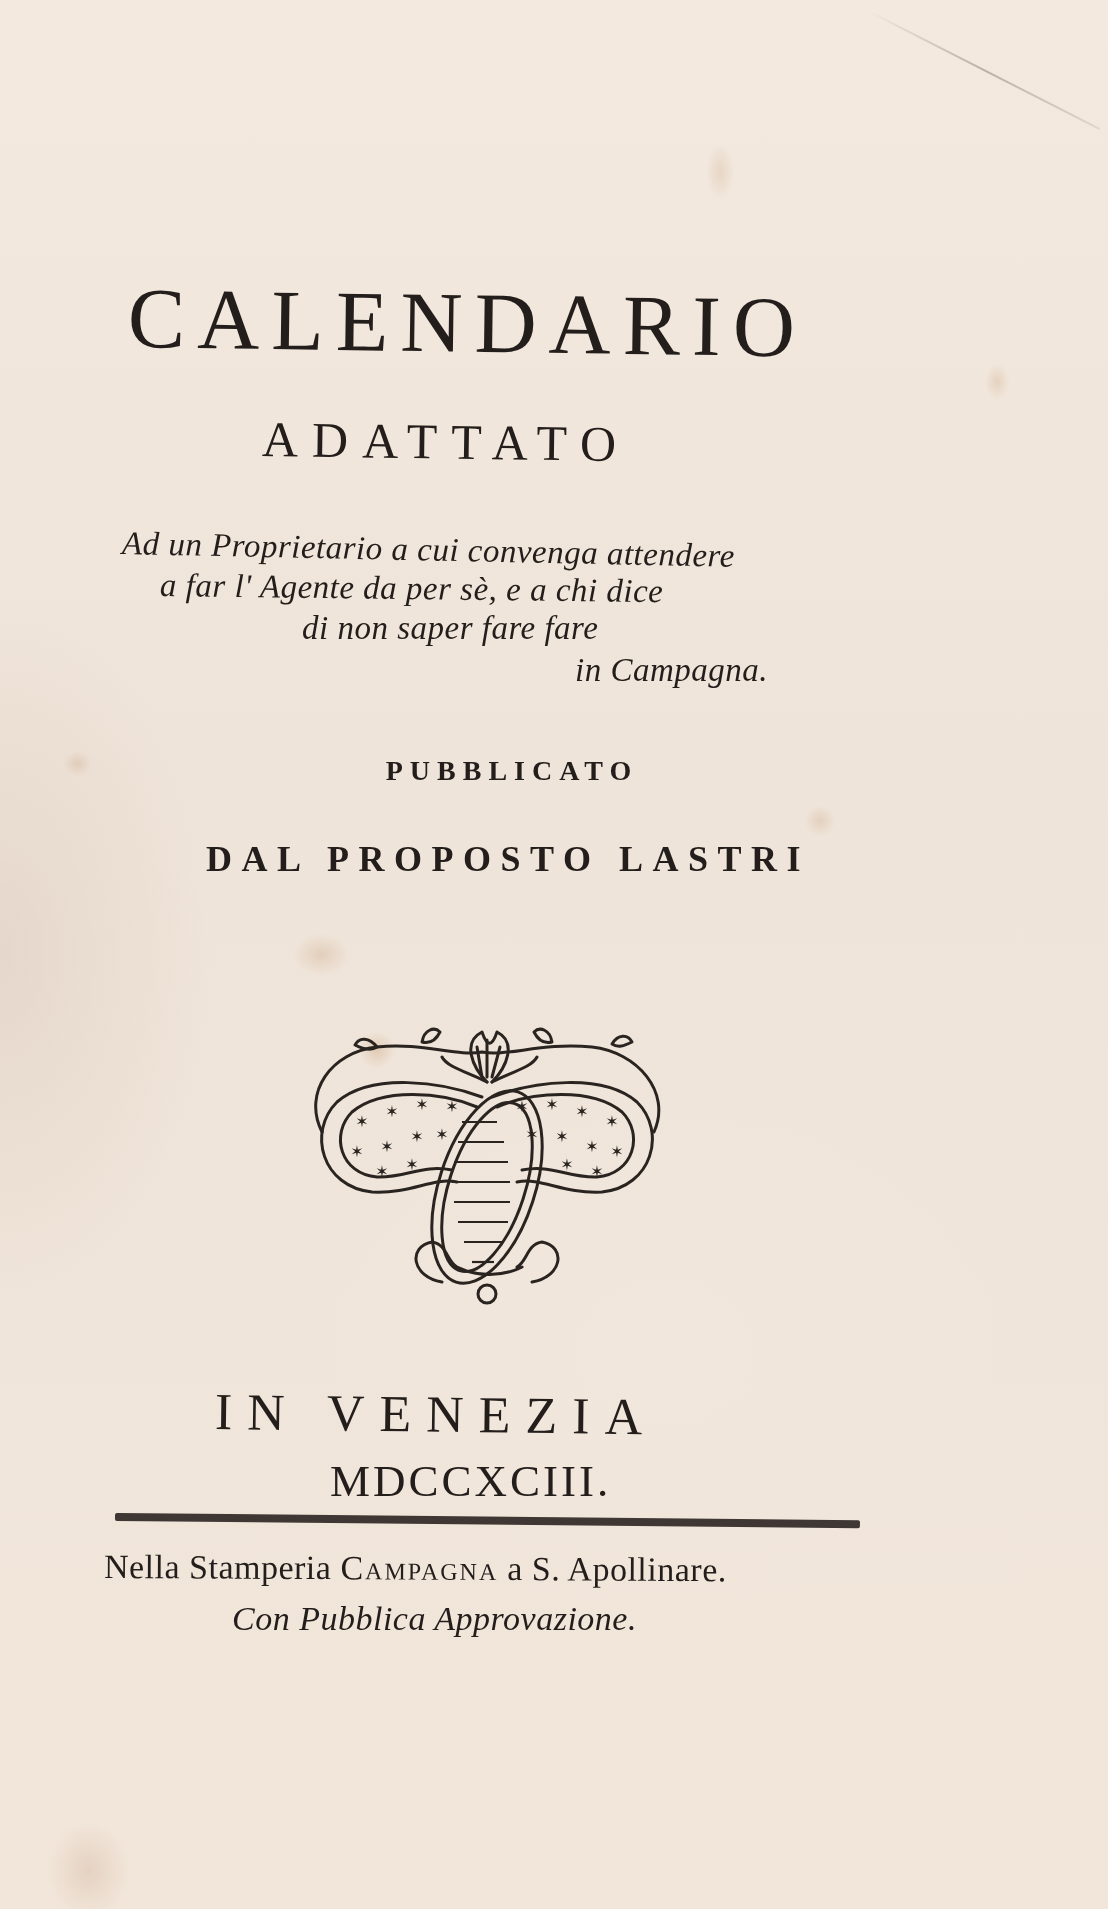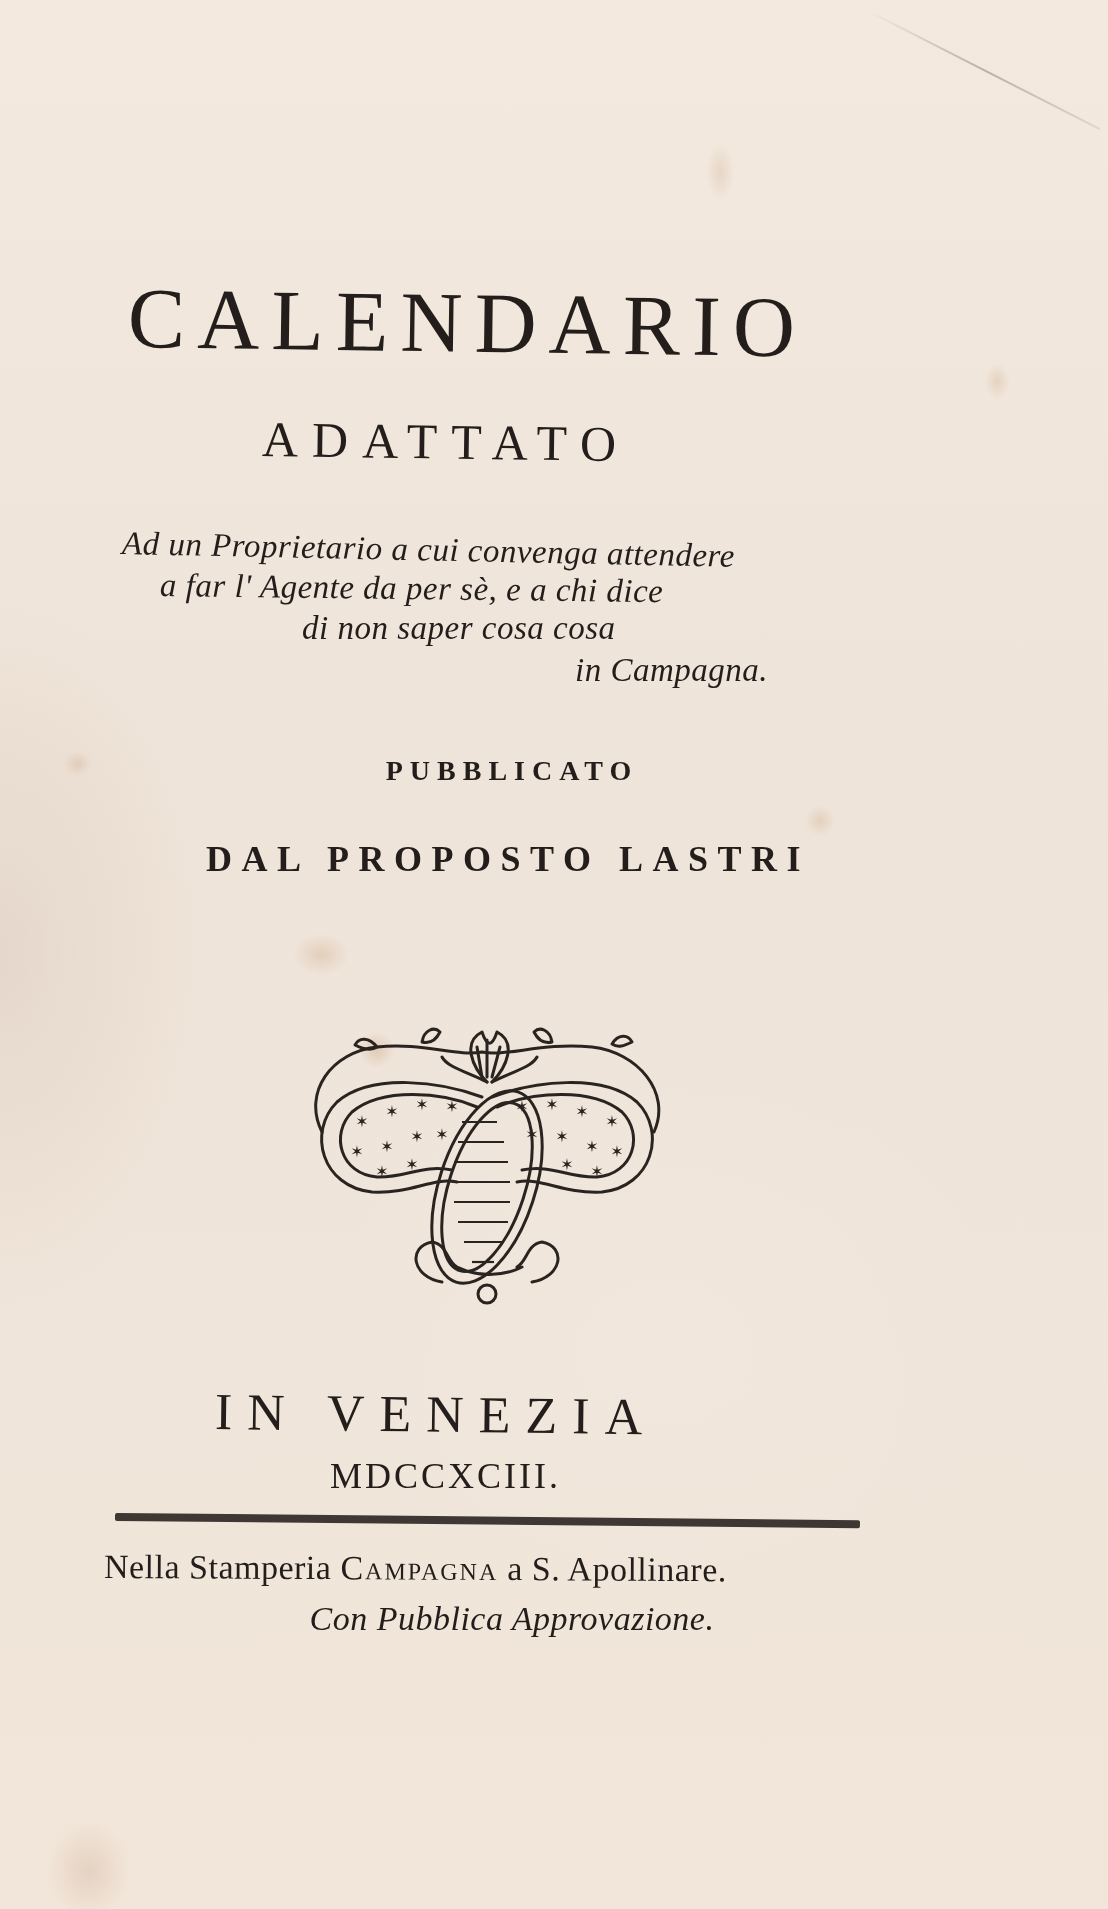--- a/index.html
+++ b/index.html
@@ -112,21 +112,21 @@
       font-size: 52px;
       letter-spacing: 15px;
       transform: rotate(0.7deg);
       transform-origin: left center;
     }
     .year {
       top: 1455px;
       left: 330px;
       width: 400px;
       text-align: left;
-      font-size: 36px;
+      font-size: 45px;
       letter-spacing: 3px;
     }
     .rule {
       position: absolute;
       left: 115px;
       top: 1513px;
       width: 745px;
       height: 8px;
       background: #2b2420;
       border-radius: 2px;
@@ -145,38 +145,38 @@
       transform-origin: left center;
     }
     .printer .sc {
       font-variant: small-caps;
       letter-spacing: 2px;
     }
     .approval {
       top: 1600px;
       left: 232px;
       width: 560px;
-      text-align: center;
+      text-align: left;
       font-style: italic;
       font-size: 34px;
       letter-spacing: 0.5px;
     }
   </style>
 </head>
 <body>
 
 <div class="paper"></div>
 <div class="fold"></div>
 
 <div class="line title">CALENDARIO</div>
 <div class="line subtitle">ADATTATO</div>
 
 <div class="line italic it1">Ad un Proprietario a cui convenga attendere</div>
 <div class="line italic it2">a far l' Agente da per sè, e a chi dice</div>
-<div class="line italic it3">di non saper cosa cosa</div>
+<div class="line italic it3">di non saper fare fare</div>
 <div class="line italic it4">in Campagna.</div>
 
 <div class="line pubbl">PUBBLICATO</div>
 <div class="line author">DAL PROPOSTO LASTRI</div>
 
 <svg class="ornament" viewBox="0 0 410 300" xmlns="http://www.w3.org/2000/svg">
   <g fill="none" stroke="#2a2420" stroke-width="3" stroke-linecap="round" stroke-linejoin="round">
 
     <path d="M40 120 C20 80, 50 40, 95 35 C140 30, 175 45, 200 40 C225 45, 260 30, 310 35 C355 40, 390 80, 372 120"></path>
     <path d="M95 35 c-8 -10 -18 -10 -22 -2 c8 4 16 6 22 2z"></path>

